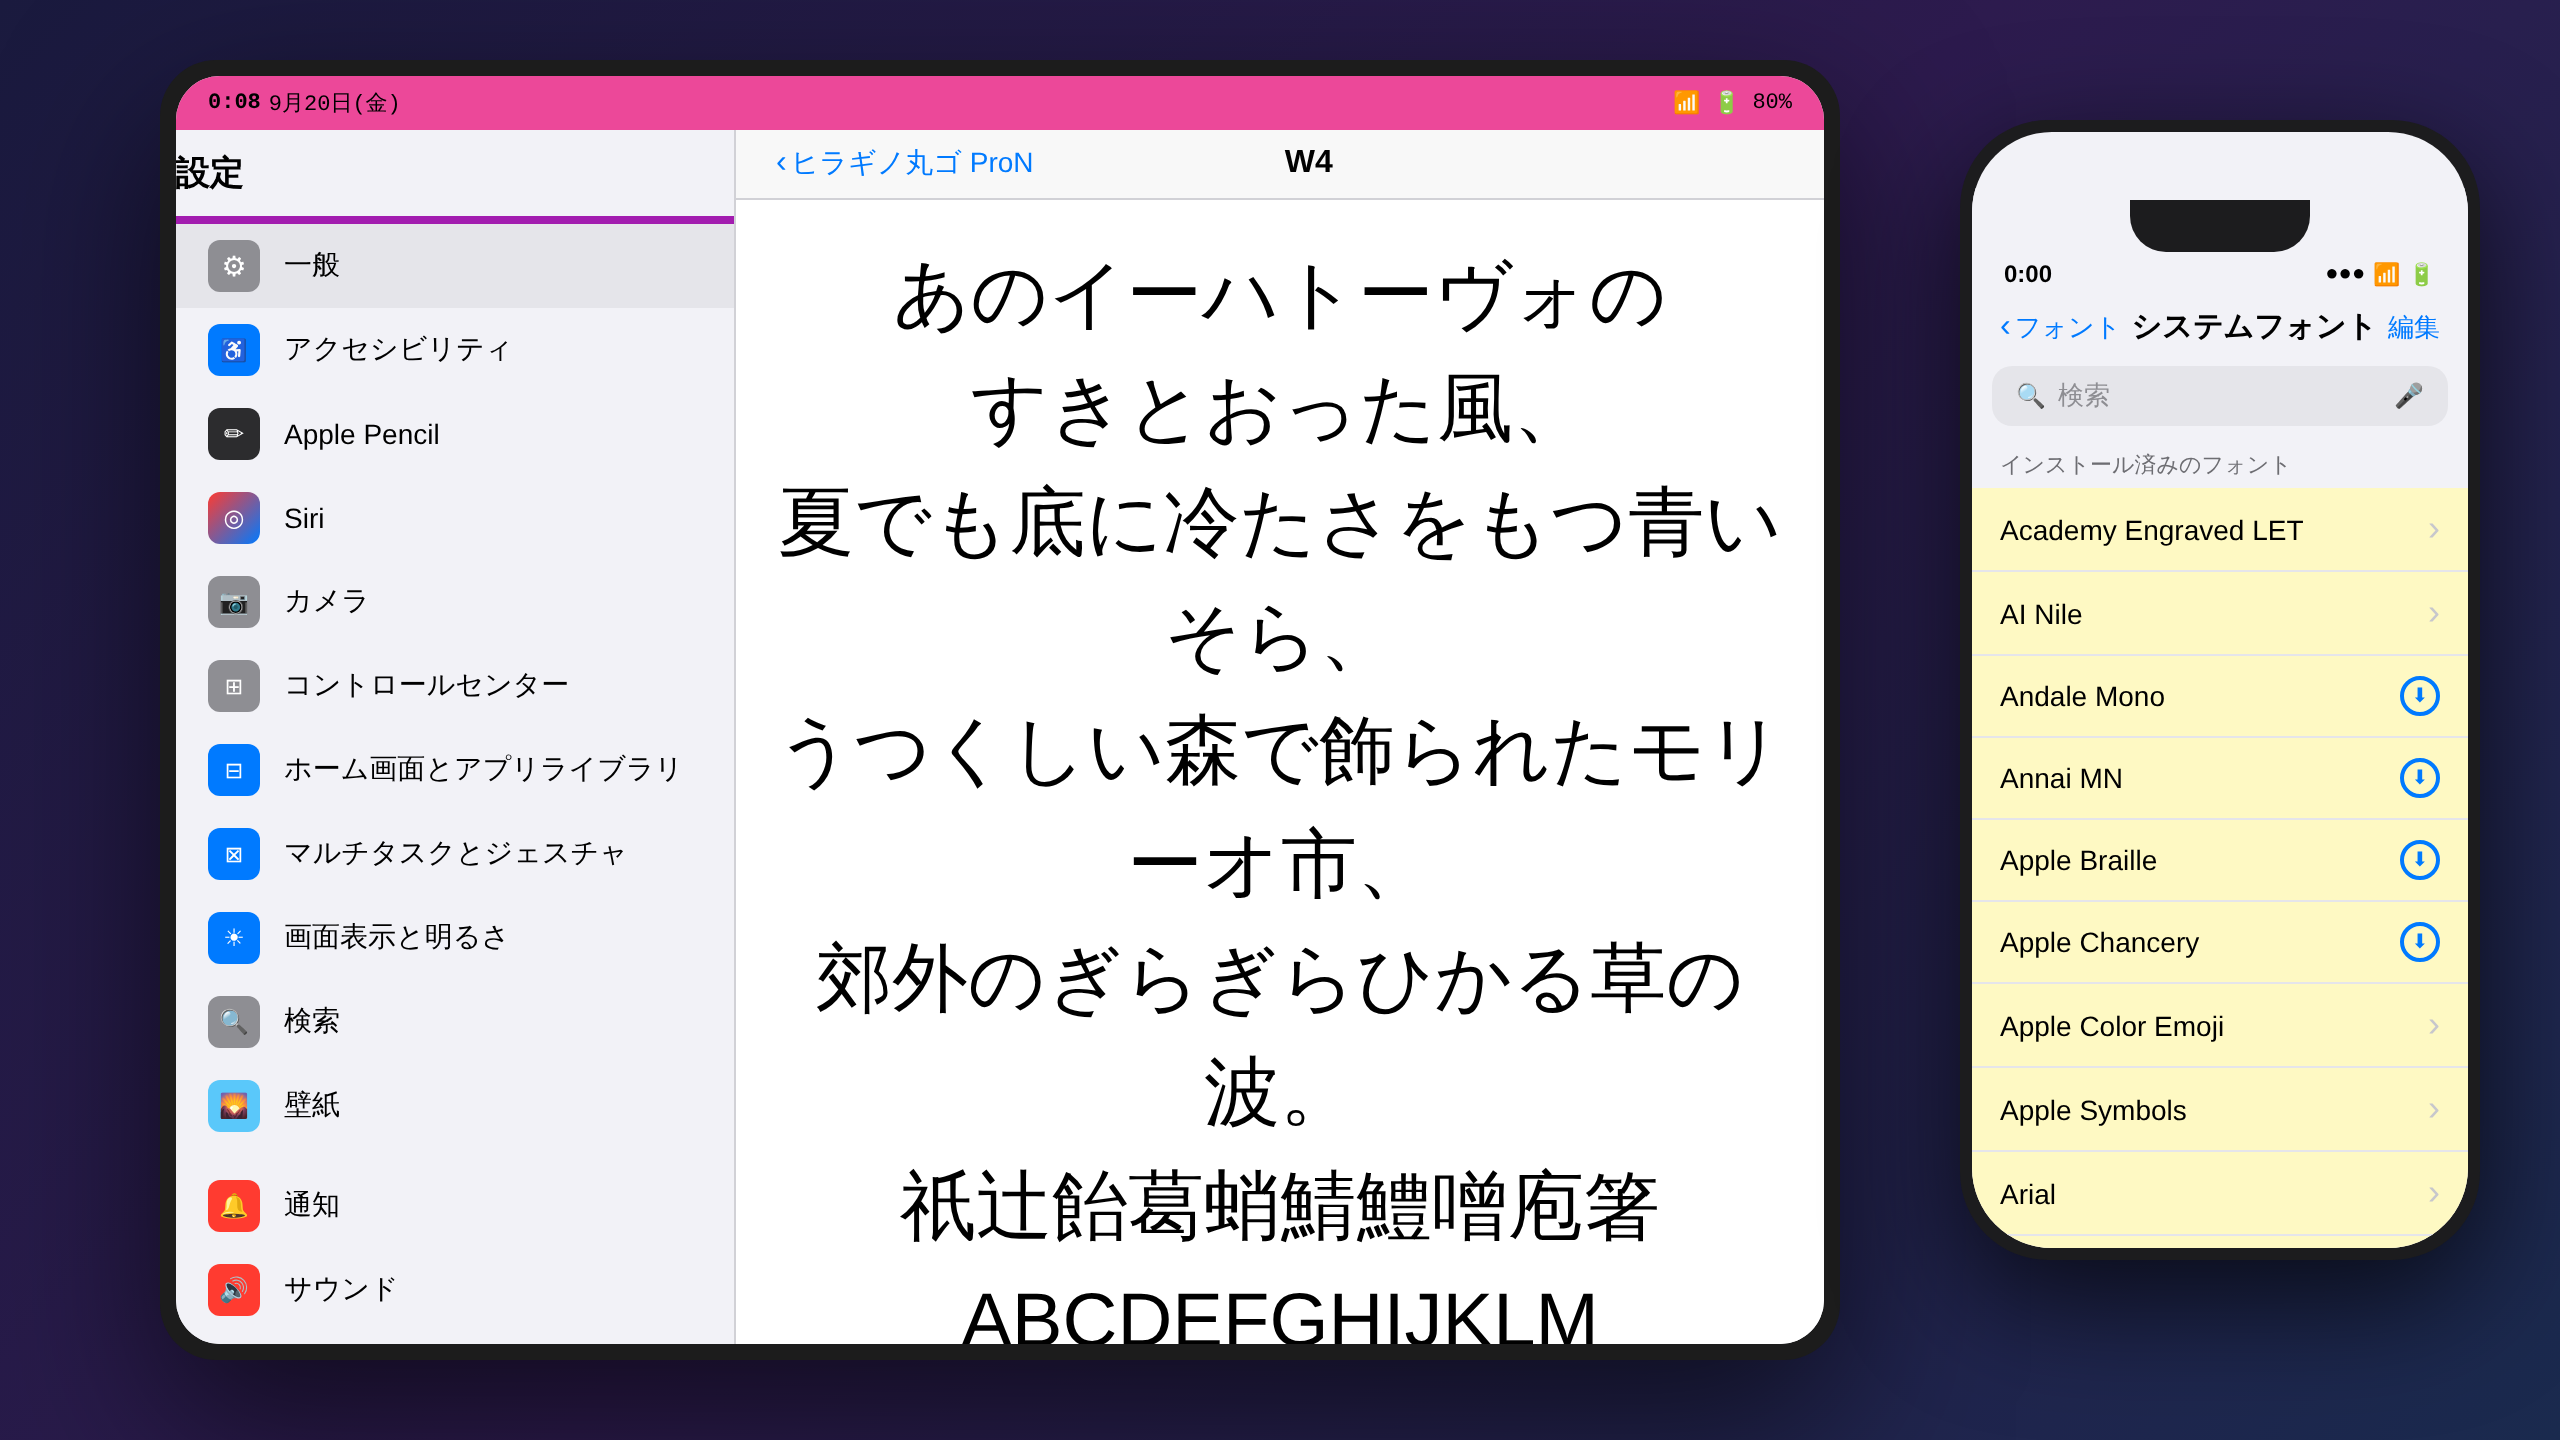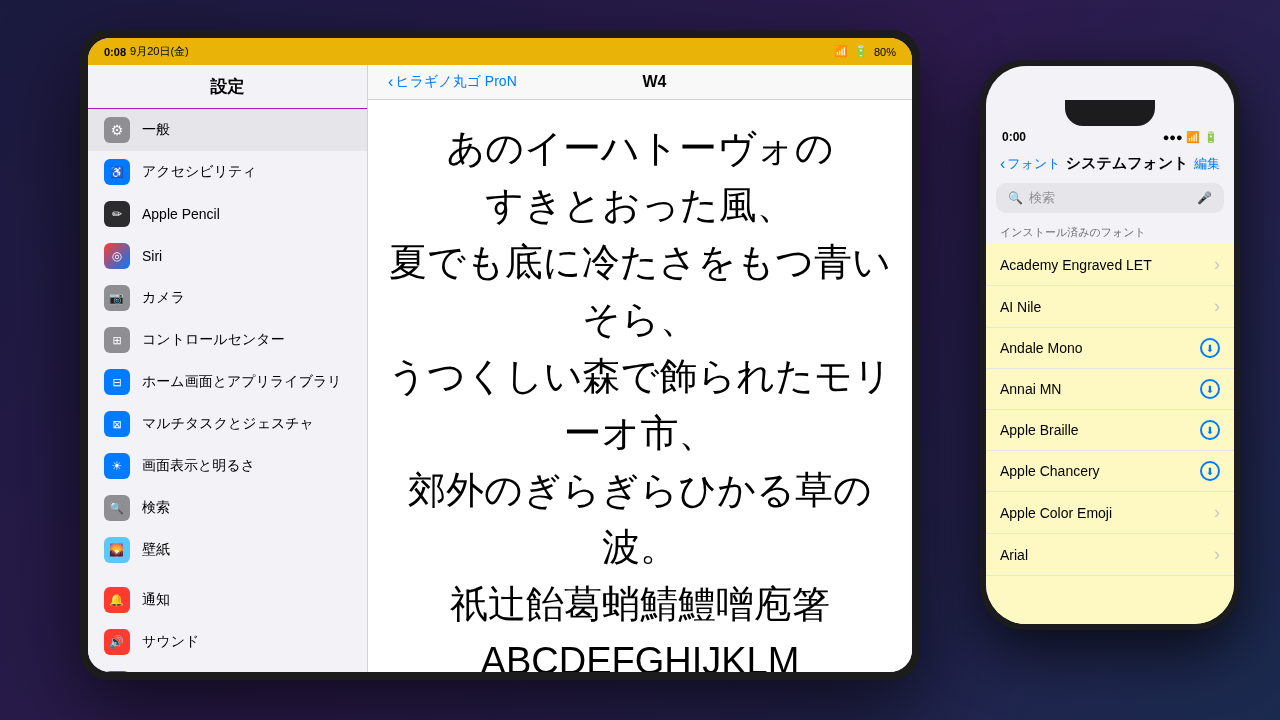--- a/index.html
+++ b/index.html
@@ -41,28 +41,29 @@
       width: 100%;
       height: 100%;
       background: #f2f2f7;
       border-radius: 22px;
       overflow: hidden;
       display: flex;
       flex-direction: column;
     }
 
     .ipad-status-bar {
-      background: #eab308;
+      background: #ec4899;
       display: flex;
       justify-content: center;
       align-items: center;
       padding: 6px 16px;
       font-size: 11px;
       font-weight: 500;
       color: #000;
+      font-family: Liberation Mono, monospace;
     }
     .ipad-status-right { display: flex; align-items: center; gap: 6px; font-size: 11px; }
 
     .ipad-content {
       display: flex;
       flex: 1;
       overflow: hidden;
     }
 
     
@@ -70,25 +71,24 @@
       width: 280px;
       background: #f2f2f7;
       border-right: 1px solid #d1d1d6;
       display: flex;
       flex-direction: column;
       overflow-y: auto;
       flex-shrink: 0;
     }
 
     .sidebar-title {
-      text-align: center;
       font-size: 17px;
       font-weight: 600;
-      padding: 10px 32px;
-      border-bottom: 1px solid #a21caf;
+      padding: 10px 0;
+      border-bottom: 4px solid #a21caf;
       background: #f2f2f7;
     }
 
     .sidebar-item {
       display: flex;
       align-items: center;
       padding: 8px 16px;
       gap: 12px;
       cursor: pointer;
       font-size: 14px;
@@ -480,20 +480,24 @@
         <div class="font-list-item">
           <span>Apple Chancery</span>
           <div class="download-icon">⬇</div>
         </div>
 
         <div class="font-list-item">
           <span>Apple Color Emoji</span>
           <span class="chevron-right"></span>
         </div>
 
+        <div class="font-list-item">
+          <span>Apple Symbols</span>
+          <span class="chevron-right"></span>
+        </div>
 
         <div class="font-list-item">
           <span>Arial</span>
           <span class="chevron-right"></span>
         </div>
 
       </div>
     </div>
   </div>
 

